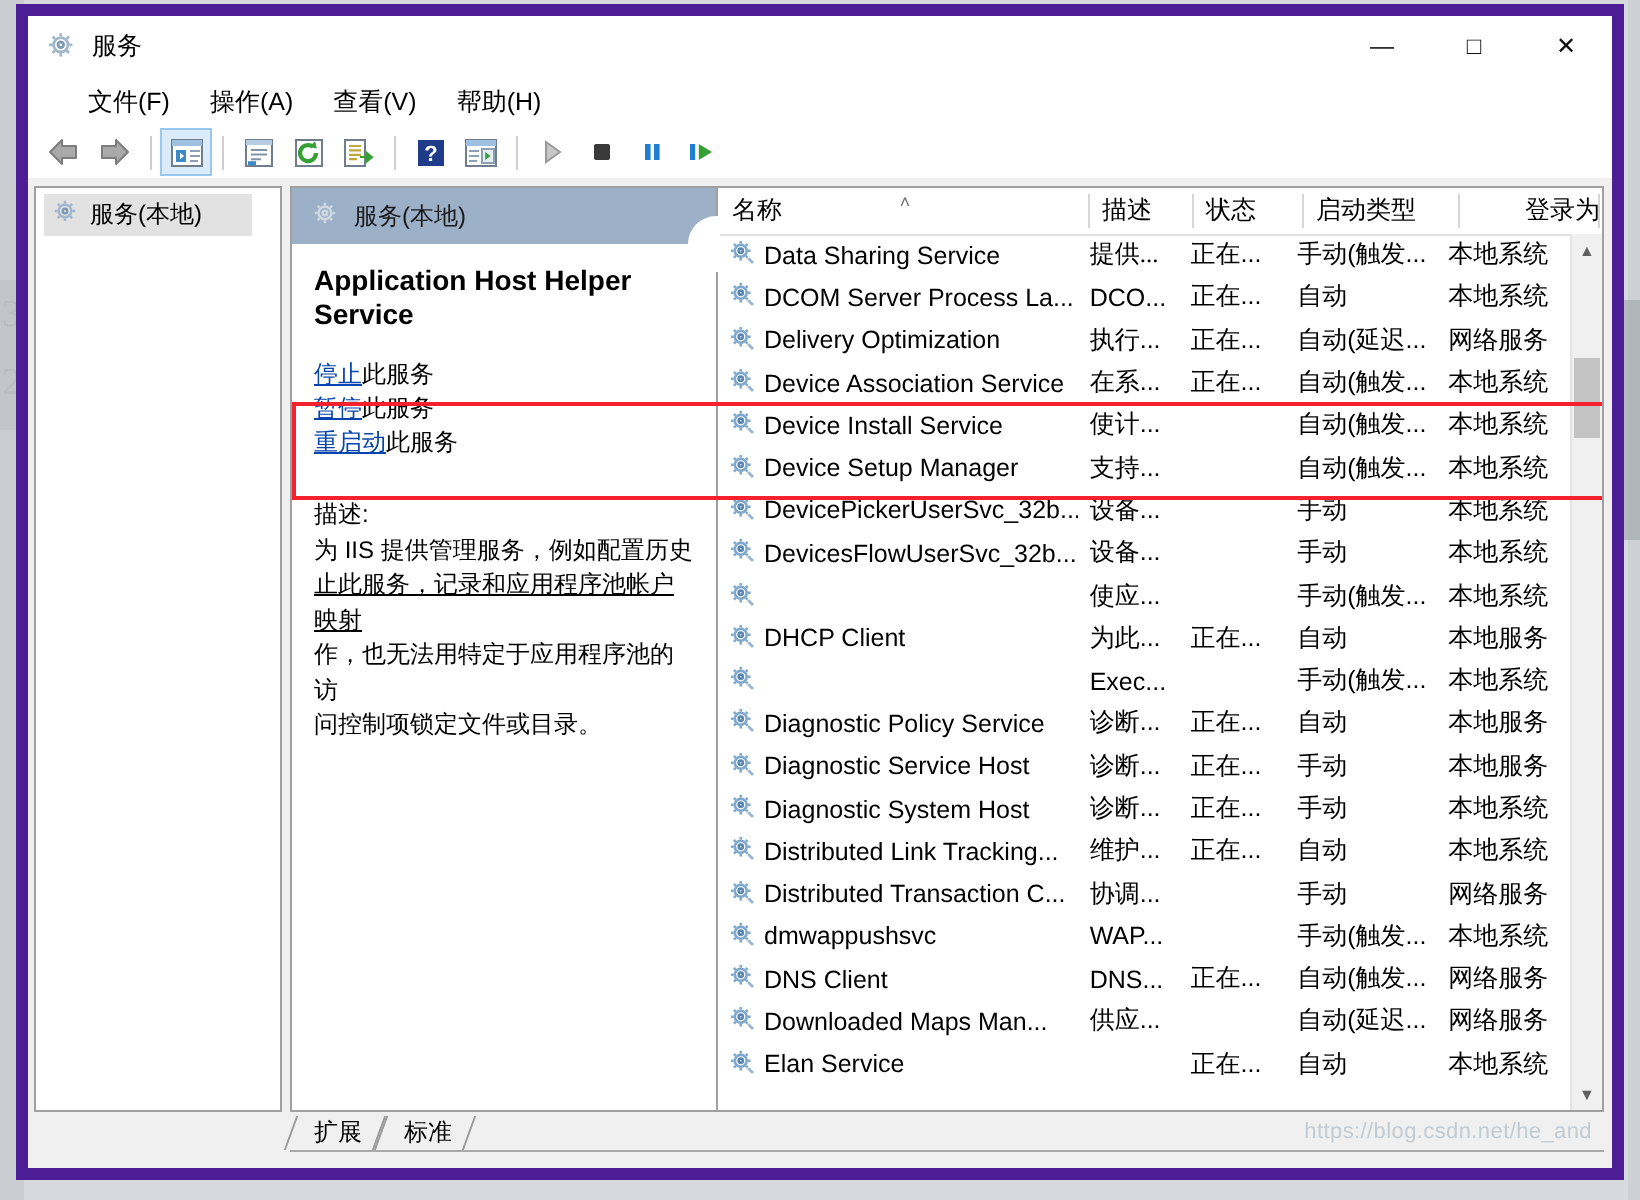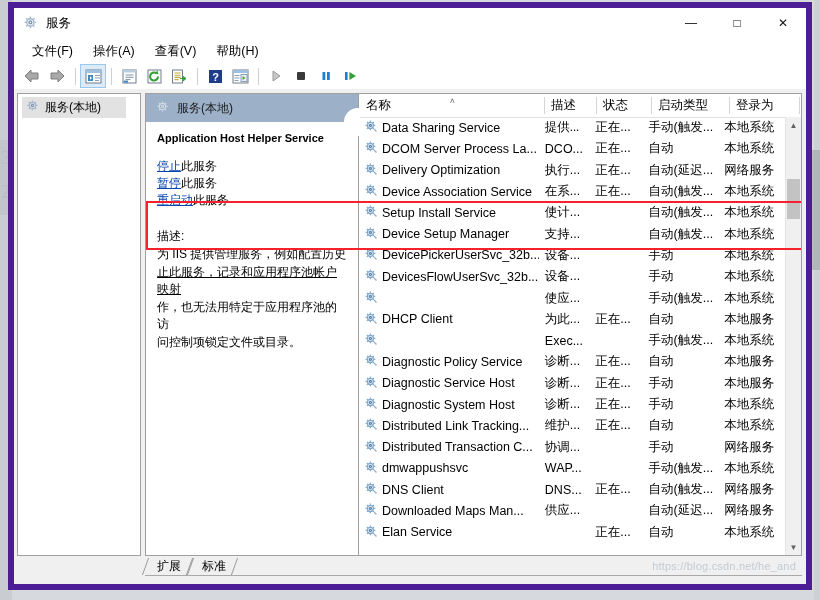--- a/index.html
+++ b/index.html
@@ -27,21 +27,21 @@
   
   #titlebar{height:30px;display:flex;align-items:center;background:#fff;
     border-bottom:1px solid #fff;position:relative;}
   #titlebar .app-ico{width:16px;height:16px;margin:0 7px 0 9px;position:relative;flex:0 0 auto;}
   #titlebar .title-text{font-size:12.5px;color:#000;}
   .wbtns{position:absolute;right:0;top:0;height:30px;display:flex;}
   .wbtn{width:46px;height:30px;display:flex;align-items:center;justify-content:center;
     font-size:12px;color:#111;cursor:default;}
 
   
-  #menubar{height:24px;display:flex;align-items:center;padding-left:8px;background:#fff;}
+  #menubar{height:24px;display:flex;align-items:center;padding-left:20px;background:#fff;}
   .menu-item{padding:3px 10px;font-size:12.5px;color:#000;cursor:default;}
 
   
   #toolbar{height:26px;display:flex;align-items:center;padding-left:6px;background:#fff;
     border-bottom:1px solid #e3e3e3;}
   .tb{width:24px;height:22px;margin-right:1px;display:flex;align-items:center;justify-content:center;
     position:relative;cursor:default;}
   .tb.active{background:#dcebfa;outline:1px solid #99c8ef;}
   .tb-sep{width:1px;height:17px;background:#cfcfcf;margin:0 5px;}
 
@@ -58,21 +58,21 @@
 
   
   #detail{position:absolute;left:0;top:0;width:213px;bottom:0;background:#fff;
     border-right:1px solid #a0a0a0;box-sizing:border-box;}
   #detail-head{height:28px;background:#9cb0c8;position:relative;}
   #detail-head .hrow{display:flex;align-items:center;height:28px;padding-left:10px;gap:7px;}
   #detail-head .hlbl{font-size:12px;color:#1a1a1a;}
   #detail-curve{position:absolute;right:-14px;top:14px;width:28px;height:28px;background:#fff;
     border-radius:14px 0 0 0;}
   #detail-body{padding:10px 10px 0 11px;}
-  .svc-title{font-size:11px;font-weight:bold;color:#000;margin-bottom:13px;line-height:1.2;}
+  .svc-title{font-size:14px;font-weight:bold;color:#000;margin-bottom:13px;line-height:1.2;}
   .act-link{font-size:12px;line-height:17px;color:#000;}
   .act-link a{color:#0645ad;text-decoration:underline;cursor:pointer;}
   .desc-head{margin-top:19px;font-size:12px;}
   .desc-body{font-size:12px;line-height:17.5px;margin-top:1px;}
   .desc-body .u{text-decoration:underline;}
 
   
   #listwrap{position:absolute;left:214px;top:0;right:0;bottom:0;background:#fff;}
   #lv-header{display:flex;height:23px;border-bottom:1px solid #e0e0e0;background:#fff;
     position:relative;}
@@ -299,21 +299,21 @@
           </div>
           <div class="hcell" style="width:52px;">
             <span>描述</span>
           </div>
           <div class="hcell" style="width:55px;">
             <span>状态</span>
           </div>
           <div class="hcell" style="width:78px;">
             <span>启动类型</span>
           </div>
-          <div class="hcell" style="width:70px;">
+          <div class="hcell" style="width:70px;justify-content:flex-end;">
             <span>登录为</span>
           </div>
         </div>
         <div id="lv-rows">
             <div class="row">
               <div class="cell name" style="width: 185px;">
                 <span><svg width="14" height="14" viewBox="0 0 16 16">
                     <g fill="none" stroke="#7fa8cd" stroke-width="1.5">
                       <circle cx="7.3" cy="7.3" r="3.4"></circle>
                       <circle cx="7.3" cy="7.3" r="1.2" stroke="#5b87b0"></circle>
@@ -382,21 +382,21 @@
             <div class="row">
               <div class="cell name" style="width: 185px;">
                 <span><svg width="14" height="14" viewBox="0 0 16 16">
                     <g fill="none" stroke="#7fa8cd" stroke-width="1.5">
                       <circle cx="7.3" cy="7.3" r="3.4"></circle>
                       <circle cx="7.3" cy="7.3" r="1.2" stroke="#5b87b0"></circle>
                       <path d="M7.3 1.7v1.5M7.3 11.4v1.5M1.7 7.3h1.5M11.4 7.3h1.5M3.4 3.4l1 1M10.2 10.2l1 1M11.2 3.4l-1 1M4.4 10.2l-1 1"></path>
                     </g>
                     <path d="M11.5 11.5l2.8 2.8" stroke="#9ab5cd" stroke-width="1.6"></path>
                   </svg></span>
-                <span>Setup Install Service</span>
+                <span>Device Install Service</span>
               </div>
               <div class="cell" style="width: 52px;">使计...</div>
               <div class="cell" style="width: 55px;"></div>
               <div class="cell" style="width: 78px;">自动(触发...</div>
               <div class="cell" style="width: 70px;">本地系统</div>
             </div>
             <div class="row">
               <div class="cell name" style="width: 185px;">
                 <span><svg width="14" height="14" viewBox="0 0 16 16">
                     <g fill="none" stroke="#7fa8cd" stroke-width="1.5">

